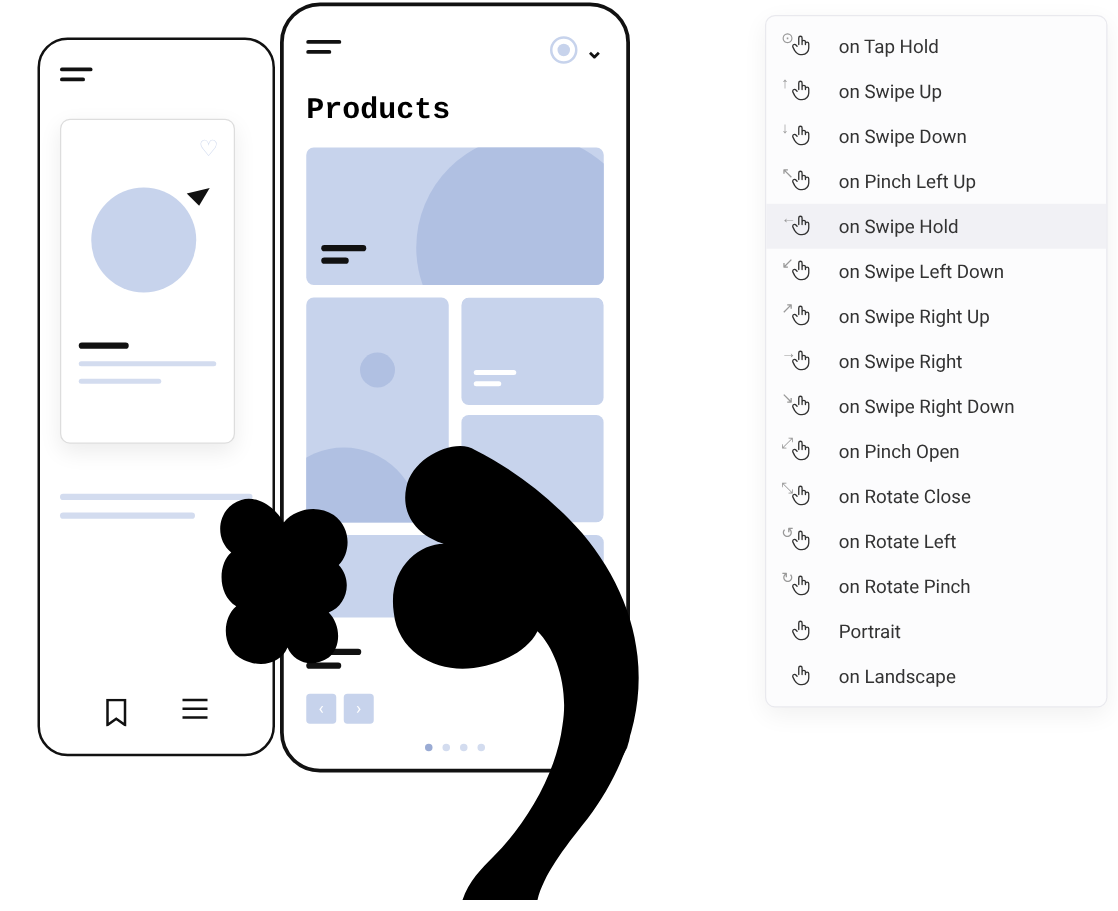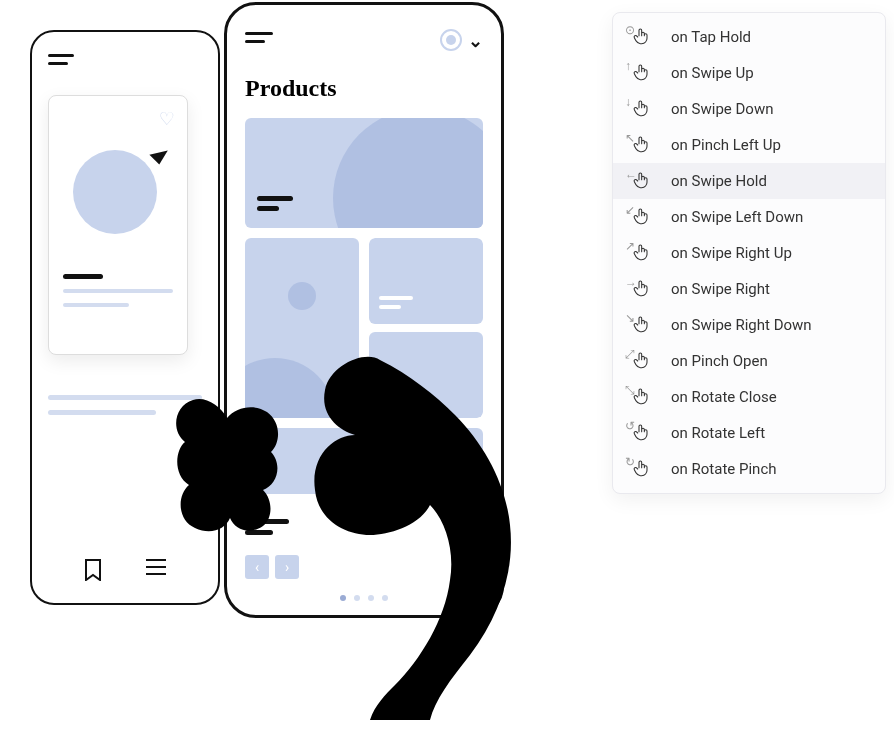--- a/index.html
+++ b/index.html
@@ -126,21 +126,21 @@
     border: 2px solid #c7d3ec;
     display:flex; align-items:center; justify-content:center;
   }
   .avatar-inner {
     width: 10px; height: 10px; border-radius:50%; background:#c7d3ec;
     position: relative;
   }
   .chevron { font-size: 18px; color:#111; font-weight:bold; }
 
   .front-title {
-    font-family: Liberation Serif, serif;
+    font-family: Liberation Mono, monospace;
     font-weight: bold;
     font-size: 24px;
     margin-top: 24px;
   }
 
   .hero-tile {
     margin-top: 16px;
     height: 110px;
     background: #c7d3ec;
     border-radius: 6px;
@@ -490,13 +490,29 @@
     </div>
     <div class="gesture-item">
       <div class="gesture-icon-wrap">
         <span class="mini-arrow">↻</span>
         <svg class="hand-svg" viewBox="0 0 24 28">
           <path fill="none" stroke="#333" stroke-width="1.6" stroke-linecap="round" stroke-linejoin="round" d="M9 12 V4 a2 2 0 0 1 4 0 v8 m0 -3 a2 2 0 0 1 4 0 v3 m0 -1 a2 2 0 0 1 4 0 v5 c0 4 -3 8 -8 8 h-2 c-3 0 -5 -2 -7 -5 l-2 -4 c-1 -2 1 -4 3 -3 l2 2"></path>
         </svg>
       </div>
       <span>on Rotate Pinch</span>
     </div>
+    <div class="gesture-item">
+      <div class="gesture-icon-wrap">
+        <svg class="hand-svg" viewBox="0 0 24 28">
+          <path fill="none" stroke="#333" stroke-width="1.6" stroke-linecap="round" stroke-linejoin="round" d="M9 12 V4 a2 2 0 0 1 4 0 v8 m0 -3 a2 2 0 0 1 4 0 v3 m0 -1 a2 2 0 0 1 4 0 v5 c0 4 -3 8 -8 8 h-2 c-3 0 -5 -2 -7 -5 l-2 -4 c-1 -2 1 -4 3 -3 l2 2"></path>
+        </svg>
+      </div>
+      <span>Portrait</span>
+    </div>
+    <div class="gesture-item">
+      <div class="gesture-icon-wrap">
+        <svg class="hand-svg" viewBox="0 0 24 28">
+          <path fill="none" stroke="#333" stroke-width="1.6" stroke-linecap="round" stroke-linejoin="round" d="M9 12 V4 a2 2 0 0 1 4 0 v8 m0 -3 a2 2 0 0 1 4 0 v3 m0 -1 a2 2 0 0 1 4 0 v5 c0 4 -3 8 -8 8 h-2 c-3 0 -5 -2 -7 -5 l-2 -4 c-1 -2 1 -4 3 -3 l2 2"></path>
+        </svg>
+      </div>
+      <span>on Landscape</span>
+    </div>
   </div>
 
 </body></html>

